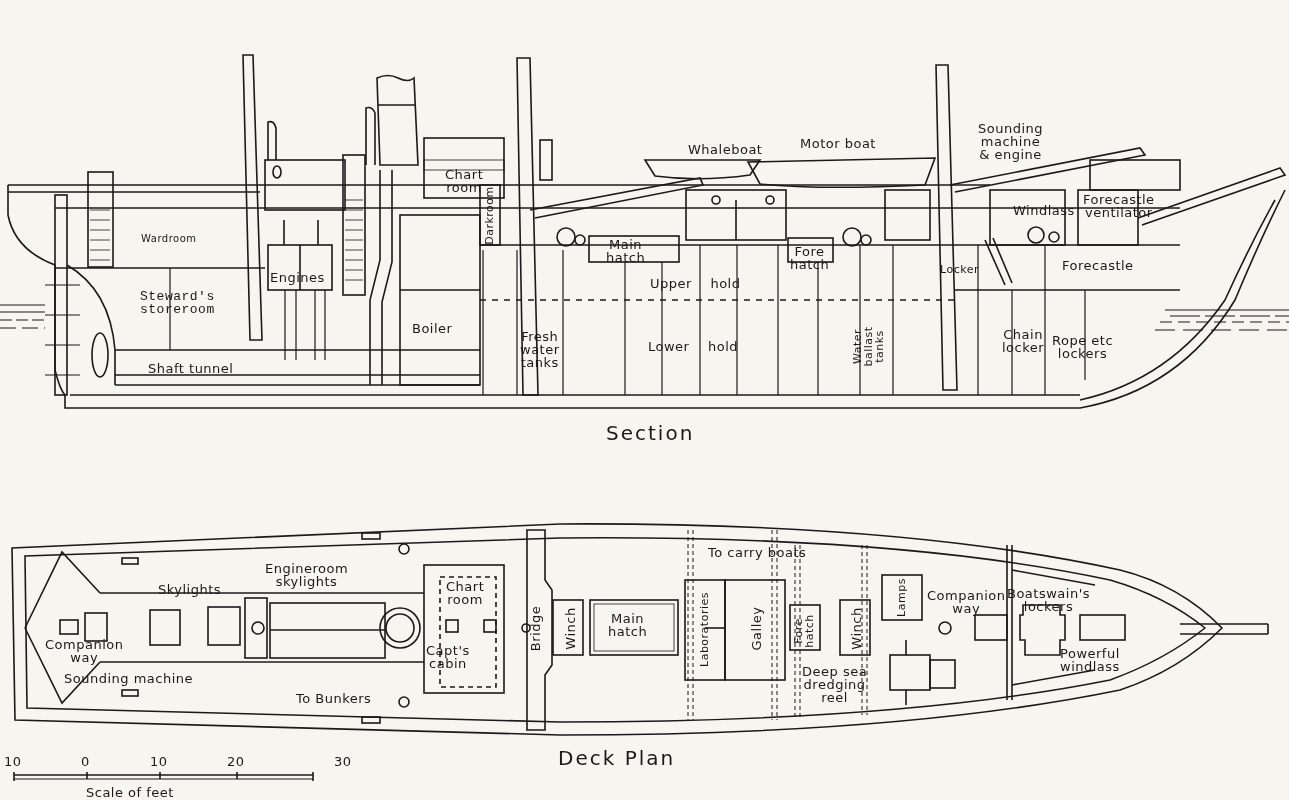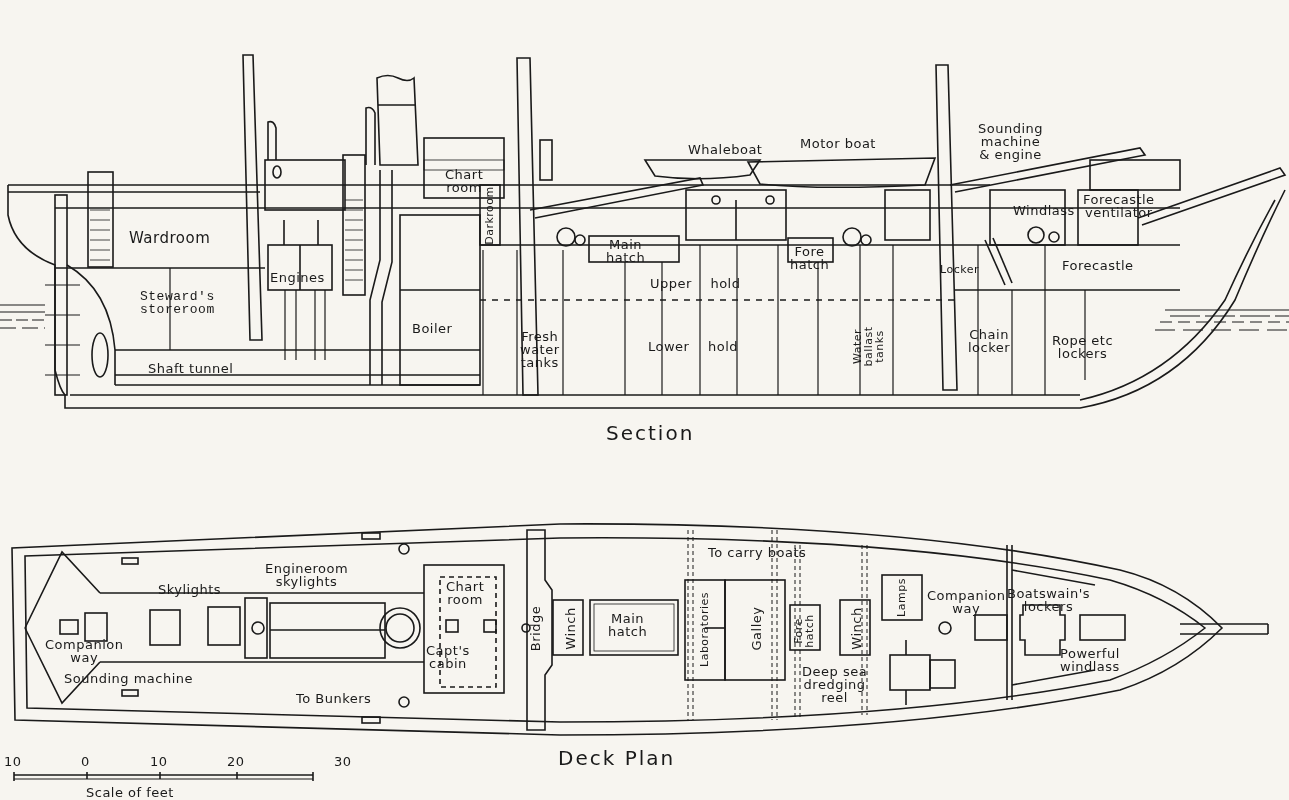--- a/index.html
+++ b/index.html
@@ -244,21 +244,21 @@
       <line x1="14" y1="772" x2="14" y2="781"></line>
         <line x1="313" y1="772" x2="313" y2="781"></line>
       <line x1="87" y1="772" x2="87" y2="779"></line>
         <line x1="160" y1="772" x2="160" y2="779"></line>
         <line x1="237" y1="772" x2="237" y2="779"></line>
       <line x1="14" y1="779" x2="313" y2="779" stroke-width="1"></line>
     </g>
   </g>
 </svg>
 
-<div class="lbl" style="left:129px;top:232px;font-size:15px;">Wardroom</div>
+<div class="lbl" style="left:141px;top:232px;font-size:10px;">Wardroom</div>
 <div class="lbl ml" style="left:140px;top:290px;font-family:Liberation Mono, monospace;">Steward's
 storeroom</div>
 <div class="lbl" style="left:270px;top:271px;">Engines</div>
 <div class="lbl" style="left:148px;top:362px;">Shaft tunnel</div>
 <div class="lbl" style="left:412px;top:322px;">Boiler</div>
 <div class="lbl ml" style="left:445px;top:168px;">Chart
 room</div>
 <div class="lbl sm vert" style="left:460px;top:210px;">Darkroom</div>
 <div class="lbl ml" style="left:520px;top:330px;">Fresh
 water
@@ -275,21 +275,21 @@
 ballast
 tanks</div>
 <div class="lbl sm" style="left:940px;top:264px;">Locker</div>
 <div class="lbl ml" style="left:978px;top:122px;">Sounding
 machine
 &amp; engine</div>
 <div class="lbl" style="left:1013px;top:204px;">Windlass</div>
 <div class="lbl ml" style="left:1083px;top:193px;">Forecastle
 ventilator</div>
 <div class="lbl" style="left:1062px;top:259px;">Forecastle</div>
-<div class="lbl ml" style="left:968px;top:328px;">Chain
+<div class="lbl ml" style="left:1002px;top:328px;">Chain
 locker</div>
 <div class="lbl ml" style="left:1052px;top:318px;margin-top:16px;">Rope etc
 lockers</div>
 <div class="lbl big" style="left:590px;top:427px;margin-left:16px;">Section</div>
 
 <div class="lbl ml" style="left:45px;top:638px;">Companion
 way</div>
 <div class="lbl" style="left:64px;top:672px;">Sounding machine</div>
 <div class="lbl" style="left:158px;top:583px;">Skylights</div>
 <div class="lbl ml" style="left:265px;top:562px;">Engineroom

